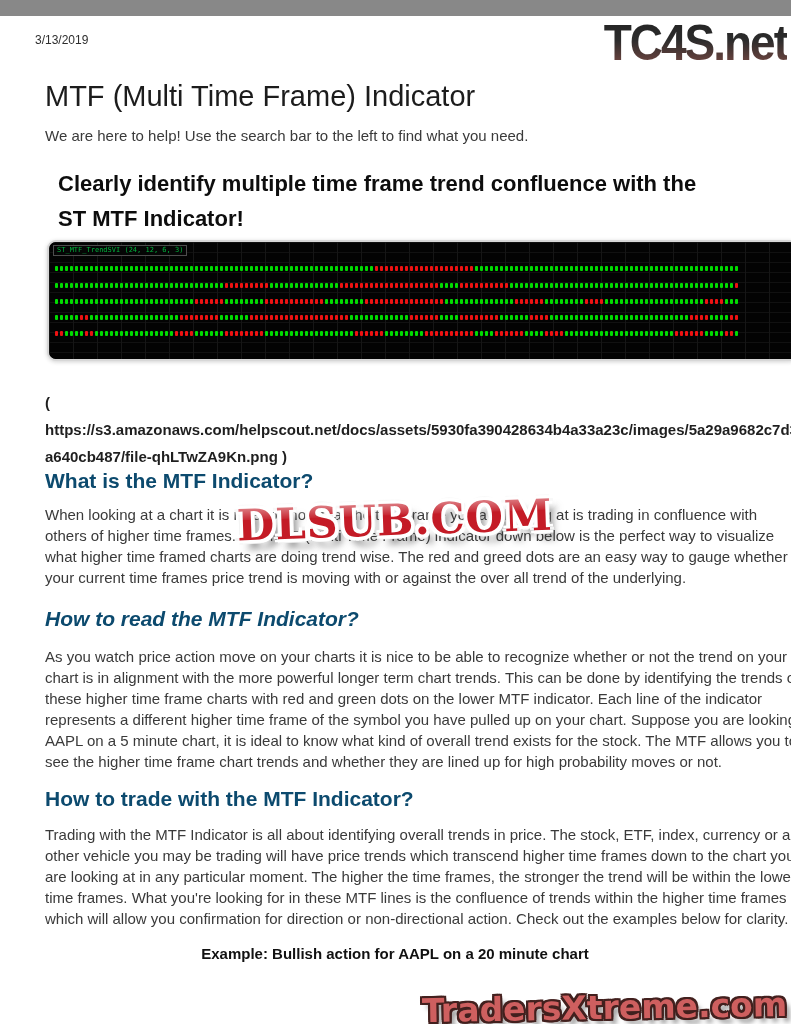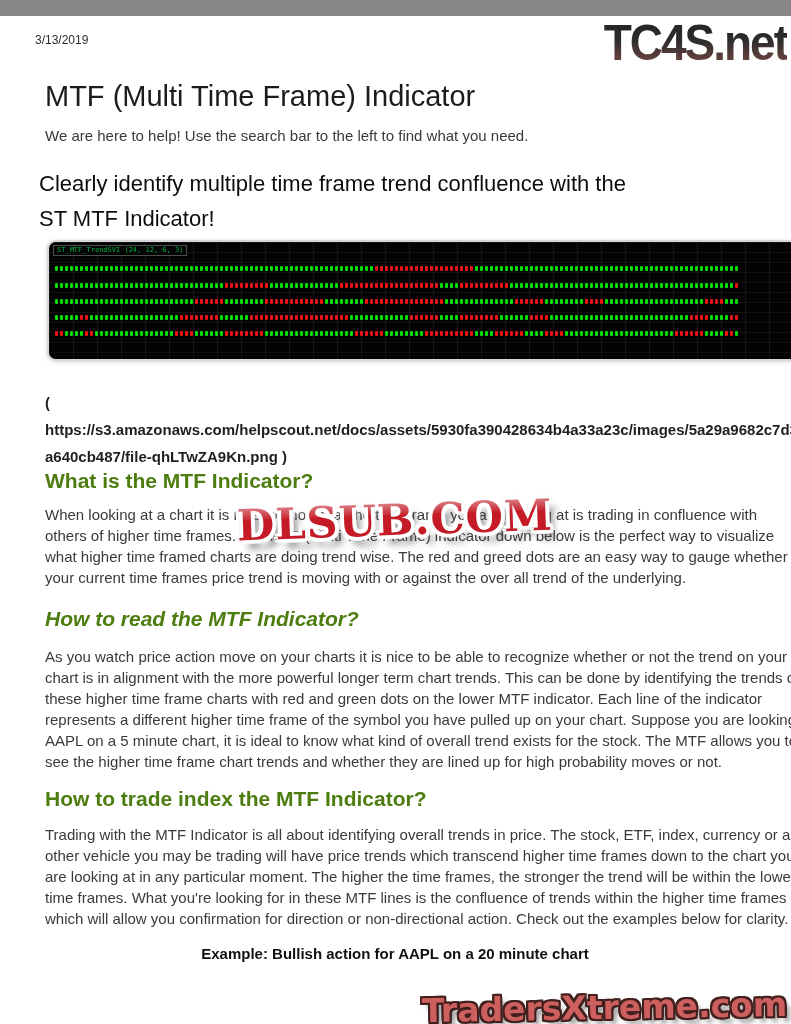--- a/index.html
+++ b/index.html
@@ -18,22 +18,22 @@
     font-size:46px; font-weight:bold; letter-spacing:-2px;
     transform:scaleY(1.08); transform-origin:top right;
     background:linear-gradient(180deg,#222222 0%,#2c2c2c 45%,#6e4540 85%,#7d4b44 100%);
     -webkit-background-clip:text; background-clip:text; color:transparent;
   }
 
   
   .article-title { position:absolute; top:64px; left:45px; font-size:29px; font-weight:400; color:#1c1c1c; }
   .intro-text { position:absolute; top:111px; left:45px; font-size:15px; color:#3a3a3a; }
   .headline {
-    position:absolute; top:150px; left:39px; width:710px;
-    font-size:22px; font-weight:normal; line-height:35px; color:#0d0d0d;
+    position:absolute; top:150px; left:58px; width:710px;
+    font-size:22px; font-weight:bold; line-height:35px; color:#0d0d0d;
     white-space:pre-line;
   }
 
   
   .chart-frame {
     position:absolute; top:224px; left:47px; width:751px; height:121px;
     background:#030303; border:2px solid #d7d7d7; border-radius:9px;
     box-shadow:0 1px 4px rgba(0,0,0,0.18); overflow:hidden;
   }
   .chart-inner {
@@ -55,21 +55,21 @@
   .dot-r { background:var(--dot-down,#ee1212); }
 
   
   .image-link {
     position:absolute; top:373px; left:45px; width:746px;
     font-size:15px; font-weight:bold; line-height:27px; color:#1f1f1f;
     white-space:pre; overflow:hidden;
   }
 
   
-  .section-heading { position:absolute; left:45px; font-size:21px; font-weight:bold; color:#4d7c0f; }
+  .section-heading { position:absolute; left:45px; font-size:21px; font-weight:bold; color:#0c4a6e; }
   .section-body {
     position:absolute; left:45px; width:746px;
     font-size:15px; line-height:21px; color:#3a3a3a;
     white-space:pre; overflow:hidden;
   }
   .h-what  { top:453px; }  .p-what  { top:488px; }
   .h-read  { top:591px;font-style:italic; }  .p-read  { top:630px; }
   .h-trade { top:771px; }  .p-trade { top:808px; }
 
   .example-caption {
@@ -835,21 +835,21 @@
   <div class="dlsub-stamp">DLSUB.COM</div>
 
   <h2 class="section-heading h-read">How to read the MTF Indicator?</h2>
   <div class="section-body p-read">As you watch price action move on your charts it is nice to be able to recognize whether or not the trend on your
 chart is in alignment with the more powerful longer term chart trends. This can be done by identifying the trends of
 these higher time frame charts with red and green dots on the lower MTF indicator. Each line of the indicator
 represents a different higher time frame of the symbol you have pulled up on your chart. Suppose you are looking at
 AAPL on a 5 minute chart, it is ideal to know what kind of overall trend exists for the stock. The MTF allows you to
 see the higher time frame chart trends and whether they are lined up for high probability moves or not.</div>
 
-  <h2 class="section-heading h-trade">How to trade index the MTF Indicator?</h2>
+  <h2 class="section-heading h-trade">How to trade with the MTF Indicator?</h2>
   <div class="section-body p-trade">Trading with the MTF Indicator is all about identifying overall trends in price. The stock, ETF, index, currency or any
 other vehicle you may be trading will have price trends which transcend higher time frames down to the chart you
 are looking at in any particular moment. The higher the time frames, the stronger the trend will be within the lower
 time frames. What you're looking for in these MTF lines is the confluence of trends within the higher time frames
 which will allow you confirmation for direction or non-directional action. Check out the examples below for clarity.</div>
 
   <div class="example-caption">Example: Bullish action for AAPL on a 20 minute chart</div>
 
   <div class="print-footer-url">https://simpler-trading.helpscoutdocs.com/article/57-multi-time-frame-mtf-indicator</div>
   <div class="tx-logo">TradersXtreme.com</div>

